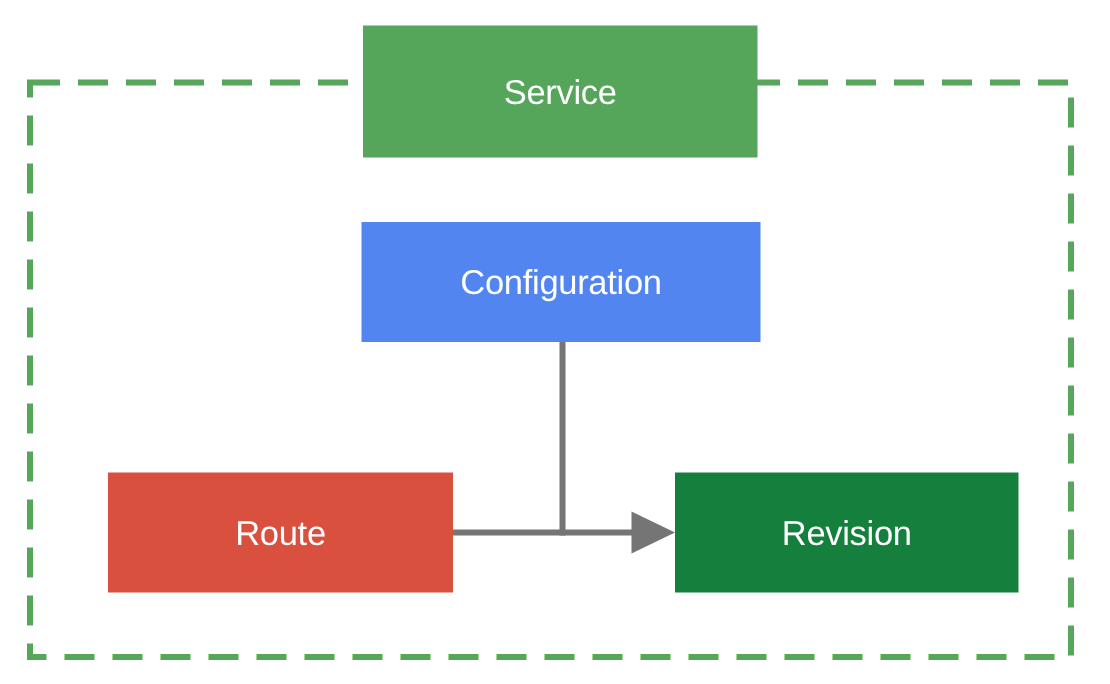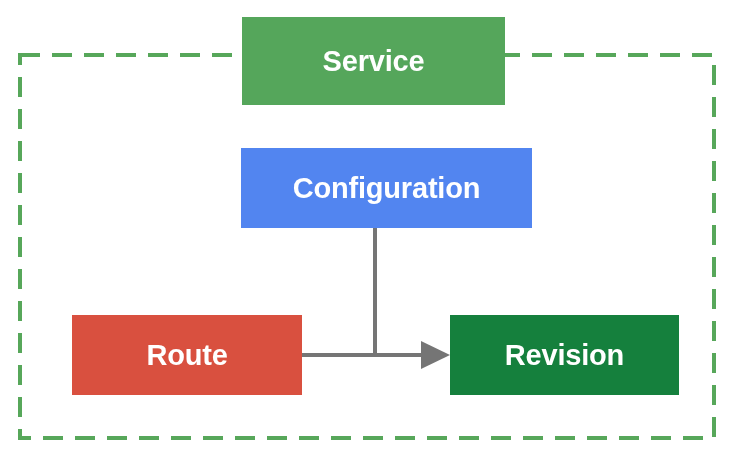--- a/index.html
+++ b/index.html
@@ -32,29 +32,29 @@
     position: absolute;
     z-index: 3;
     display: flex;
     align-items: center;
     justify-content: center;
     box-sizing: border-box;
   }
   .node-label {
     color: #ffffff;
     font-family: "Liberation Sans", sans-serif;
-    font-weight: bold;
-    font-size: 29px;
+    font-weight: normal;
+    font-size: 23px;
     letter-spacing: -0.2px;
     line-height: 1;
     white-space: nowrap;
     user-select: none;
   }
   #node-service  { left: 242px; top: 17px;  width: 263px; height: 88px; background: #55a65b; }
-  #node-config   { left: 241px; top: 148px; width: 291px; height: 80px; background: #5285f0; }
+  #node-config   { left: 241px; top: 148px; width: 266px; height: 80px; background: #5285f0; }
   #node-route    { left: 72px;  top: 315px; width: 230px; height: 80px; background: #d9503f; text-align: center; }
   #node-revision { left: 450px; top: 315px; width: 229px; height: 80px; background: #15803d; }
 </style>
 </head>
 <body>
 
 <div id="diagram-canvas">
 
   <svg id="boundary-layer" viewBox="0 0 740 456" width="740" height="456" xmlns="http://www.w3.org/2000/svg">
     <rect x="20" y="55" width="694" height="383" fill="none" stroke="#57a75a" stroke-width="4" stroke-dasharray="20 12" stroke-linecap="butt"></rect>

